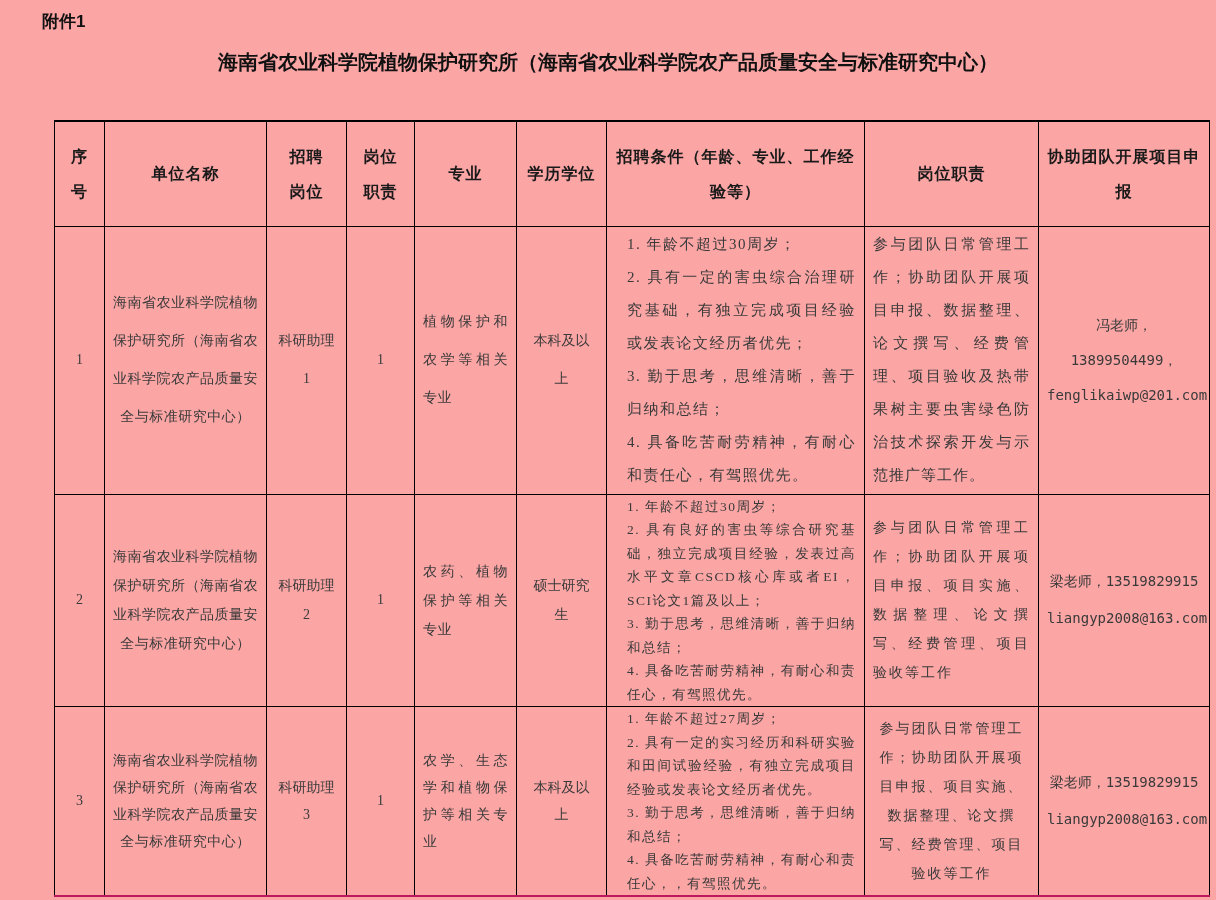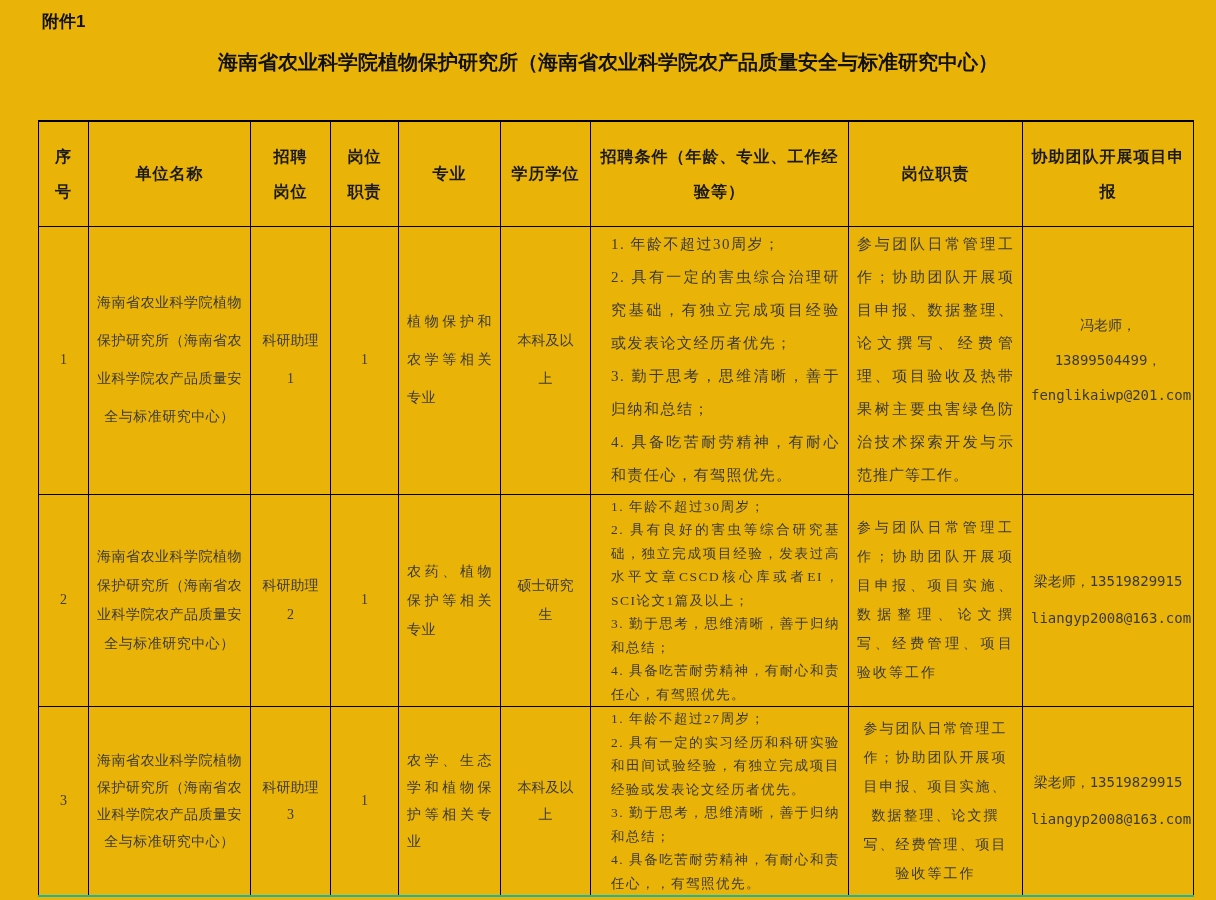--- a/index.html
+++ b/index.html
@@ -1,21 +1,21 @@
 <!DOCTYPE html>
 <html><head>
 <meta charset="utf-8">
 <style>
   * { box-sizing: border-box; margin: 0; padding: 0; }
   html, body { background: #ffffff; }
   .page {
     position: relative;
     width: 1216px;
     height: 900px;
-    background: #eab308;
+    background: #fca5a5;
     font-family: "Liberation Serif", "DejaVu Serif", serif;
     color: #333;
     overflow: hidden;
   }
   .attachment {
     position: absolute;
     left: 42px;
     top: 10px;
     font-family: "Liberation Sans", "DejaVu Sans", sans-serif;
     font-weight: bold;
@@ -29,28 +29,28 @@
     top: 46px;
     text-align: center;
     font-family: "Liberation Sans", "DejaVu Sans", sans-serif;
     font-weight: bold;
     font-size: 20px;
     line-height: 33px;
     color: #111;
   }
   table.recruit {
     position: absolute;
-    left: 38px;
+    left: 54px;
     top: 120px;
     width: 1155px;
     height: 773px;
     border-collapse: collapse;
     table-layout: fixed;
     border-top: 2px solid #000;
-    border-bottom: 2px solid #14b8a6;
+    border-bottom: 2px solid #be185d;
   }
   .recruit th, .recruit td {
     border: 1px solid #000;
     overflow: hidden;
     vertical-align: middle;
   }
   .recruit thead tr { height: 105px; }
   tr.r1 { height: 268px; }
   tr.r2 { height: 212px; }
   tr.r3 { height: 188px; }

